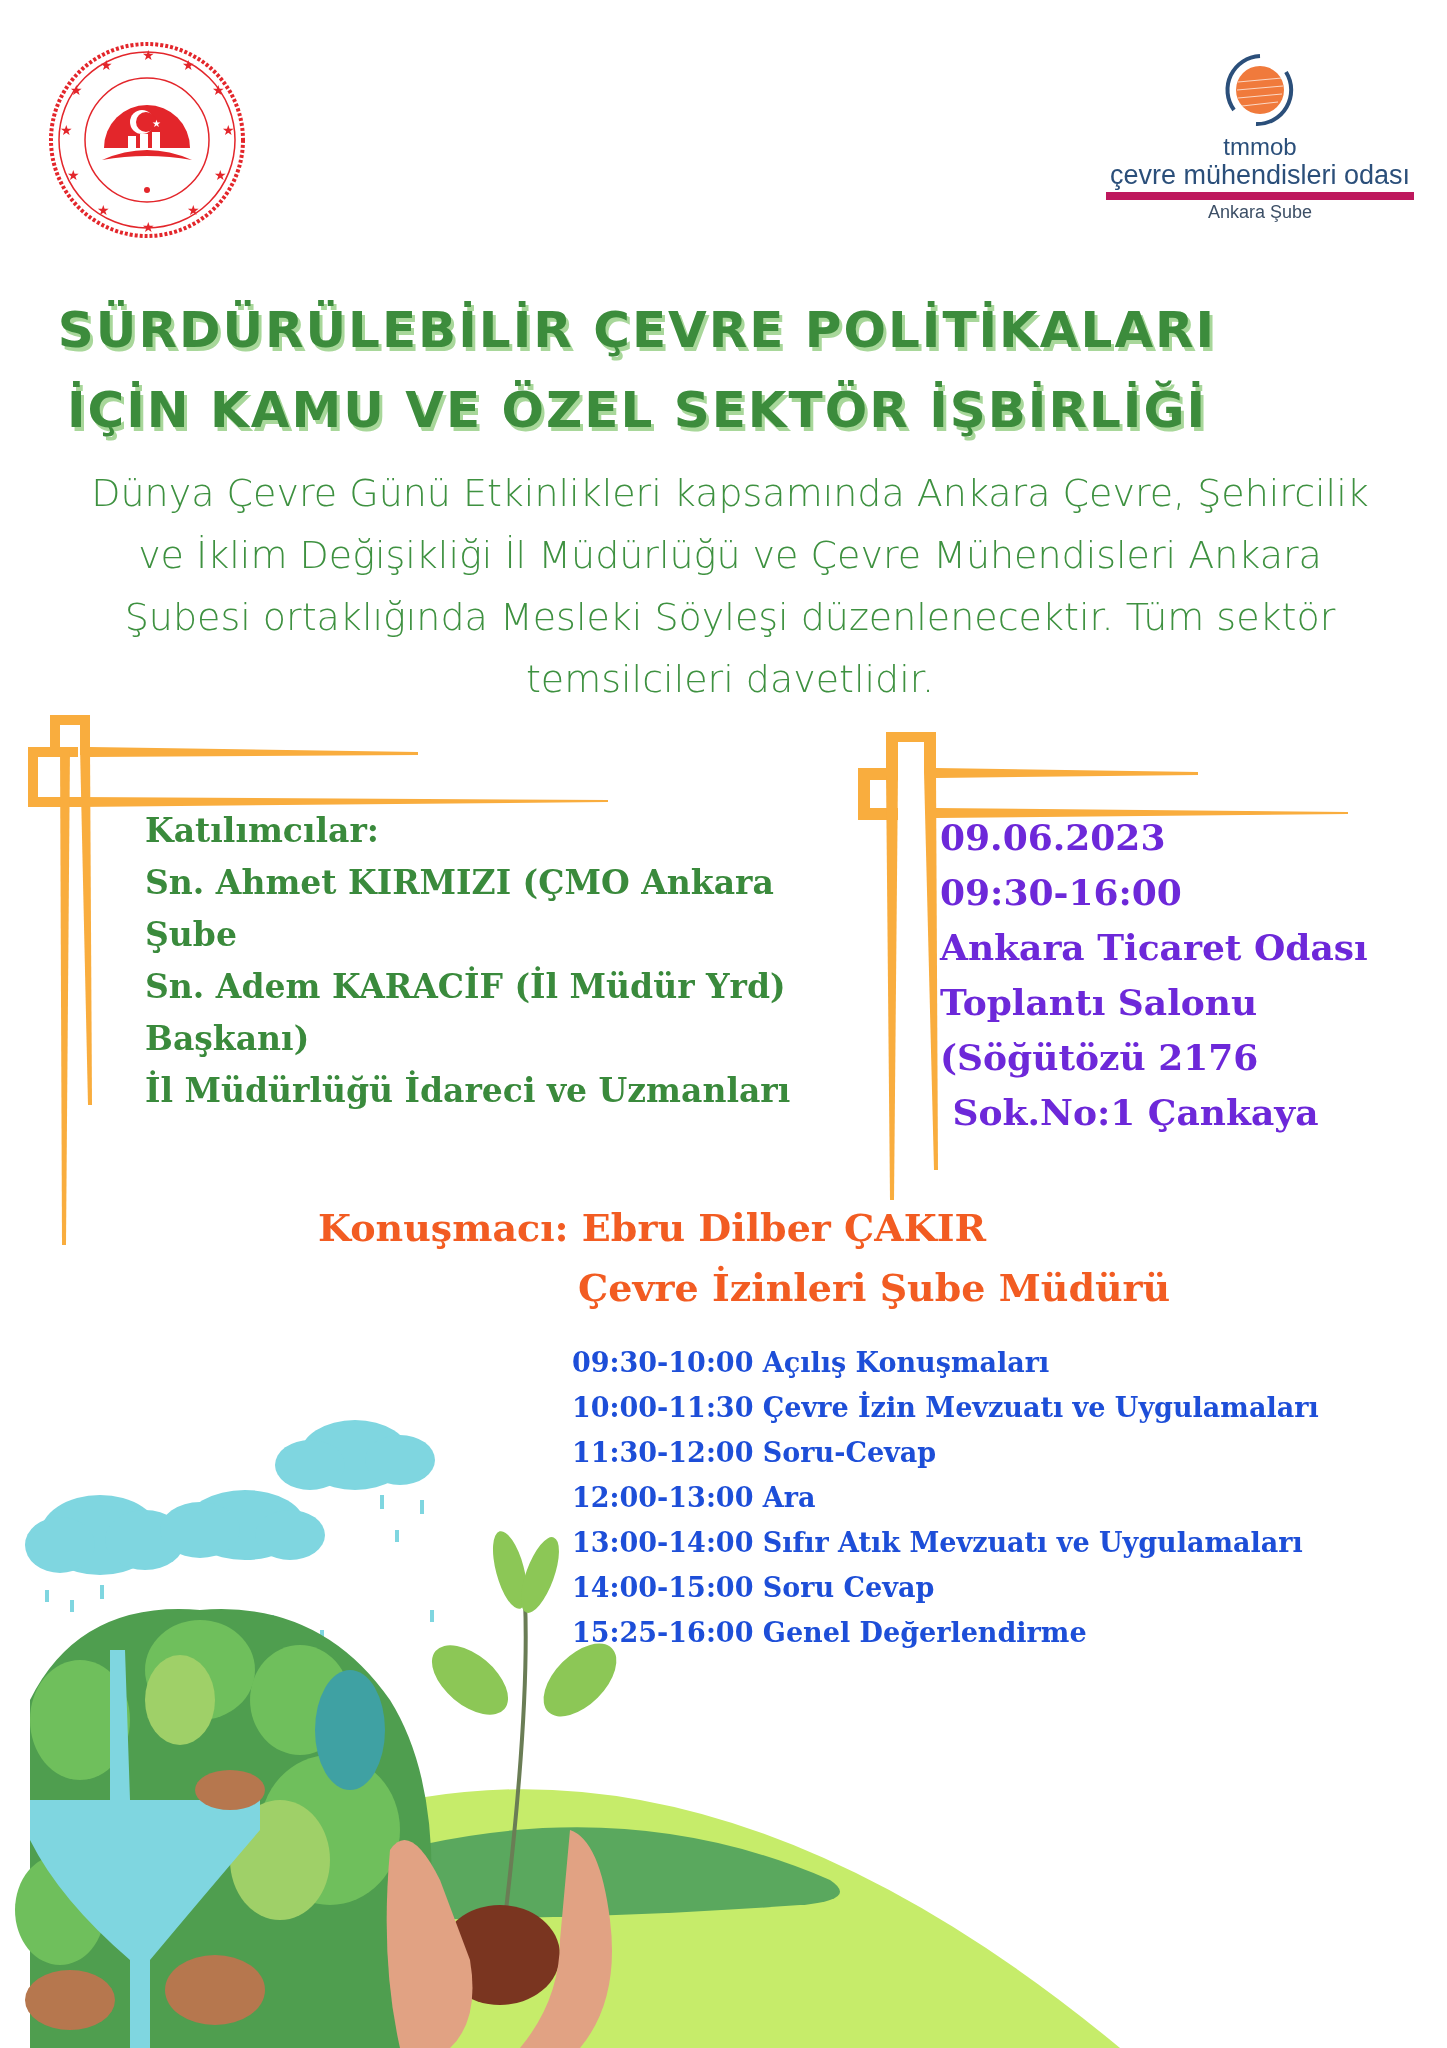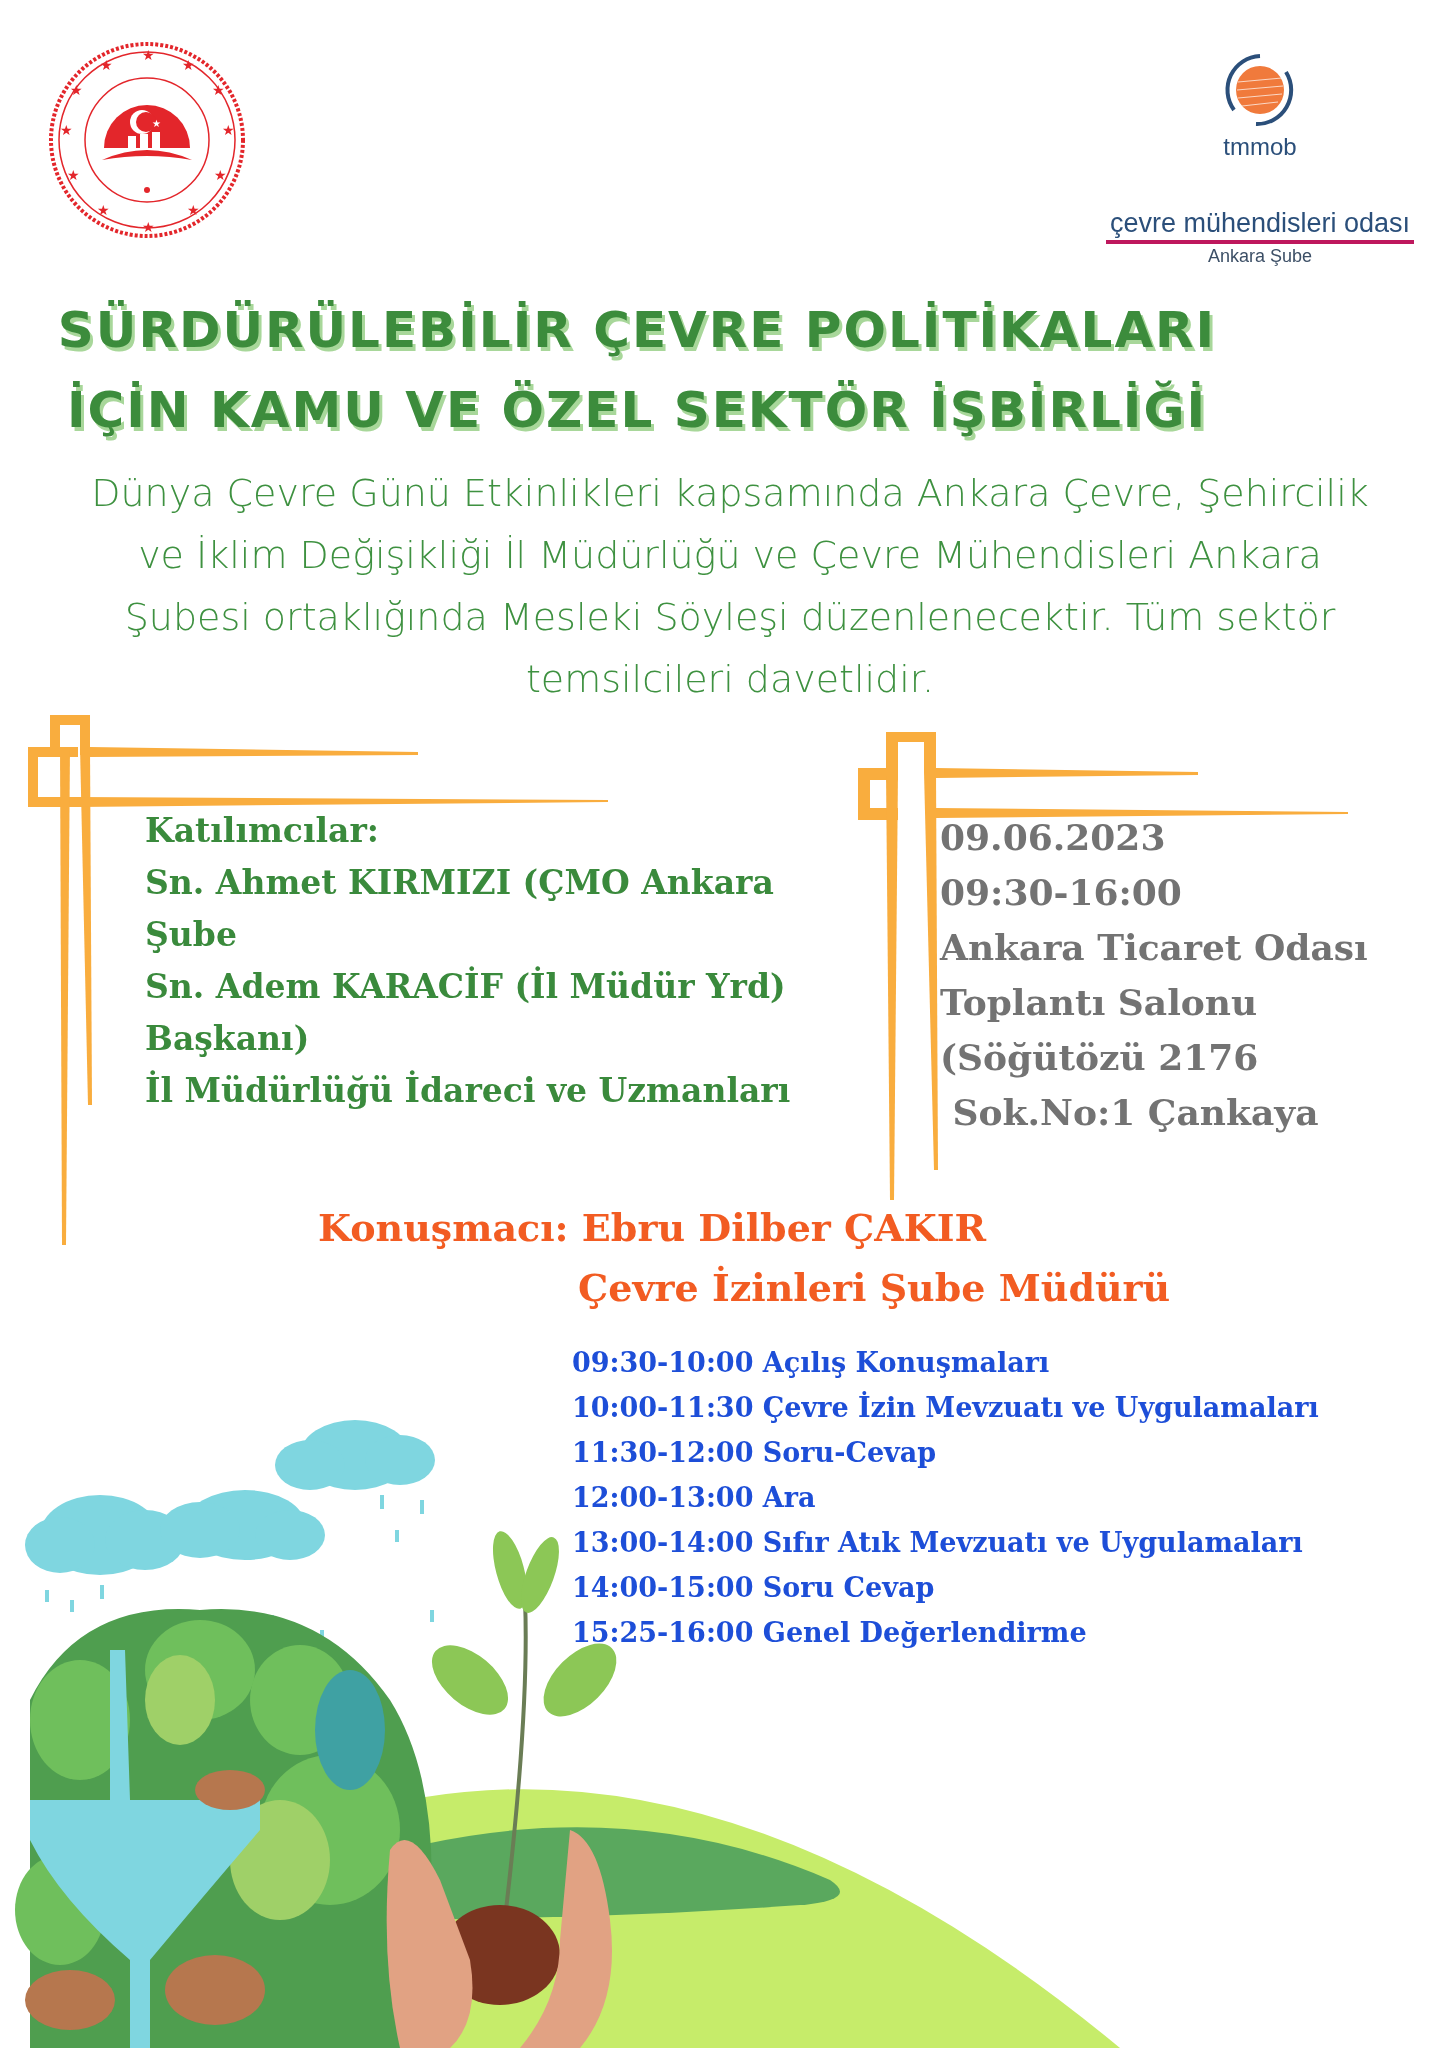--- a/index.html
+++ b/index.html
@@ -3,37 +3,37 @@
 <meta charset="utf-8">
 <style>
   html, body { margin: 0; padding: 0; background: #ffffff; }
   body { width: 1447px; height: 2048px; position: relative; overflow: hidden; font-family: "DejaVu Serif", serif; }
   .abs { position: absolute; }
 
   
   .logo-left { left: 42px; top: 40px; width: 210px; height: 200px; }
   .logo-right { left: 1100px; top: 52px; width: 320px; height: 180px; text-align: center; }
   .tmmob-word { font-family: "Liberation Sans", sans-serif; color: #2b4f7a; font-size: 24px; line-height: 26px; }
-  .tmmob-name { font-family: "Liberation Sans", sans-serif; color: #2b4f7a; font-size: 27px; line-height: 30px; border-bottom: 4px solid #be185d; display: inline-block; padding: 0 4px 2px; margin-top: 48px; }
+  .tmmob-name { font-family: "Liberation Sans", sans-serif; color: #2b4f7a; font-size: 27px; line-height: 30px; border-bottom: 8px solid #be185d; display: inline-block; padding: 0 4px 2px; }
   .tmmob-branch { font-family: "Liberation Sans", sans-serif; color: #3c4f66; font-size: 18px; line-height: 24px; }
 
   
   .title { left: 0; width: 1274px; top: 290px; text-align: center; font-family: "DejaVu Sans", sans-serif; font-weight: bold; color: #3c8c3c; font-size: 50px; line-height: 80px; letter-spacing: 2px; text-shadow: 3px 4px 0 #a8d79a; }
 
   
   .intro { left: 40px; width: 1380px; top: 462px; text-align: center; font-family: "DejaVu Sans", sans-serif; font-weight: 300; color: #3e9140; font-size: 38px; line-height: 62px; }
 
   
   .ornament { position: absolute; }
 
   
   .participants { left: 145px; top: 805px; color: #3a8a3c; font-family: "DejaVu Serif", serif; font-weight: bold; font-size: 33px; line-height: 52px; width: 700px; }
 
   
-  .event-info { left: 940px; top: 810px; color: #737373; font-family: "DejaVu Serif", serif; font-weight: bold; font-size: 36px; line-height: 55px; width: 480px; }
+  .event-info { left: 940px; top: 810px; color: #6d28d9; font-family: "DejaVu Serif", serif; font-weight: bold; font-size: 36px; line-height: 55px; width: 480px; }
 
   
   .speaker { color: #f25c22; font-family: "DejaVu Serif", serif; font-weight: bold; font-size: 38px; line-height: 60px; }
   .speaker-name { left: 318px; top: 1198px; }
   .speaker-role { left: 578px; top: 1258px; }
 
   
   .program { left: 572px; top: 1340px; color: #1d4ed8; font-family: "DejaVu Serif", serif; font-weight: bold; font-size: 27px; line-height: 45px; width: 780px; }
   .program-item { white-space: nowrap; }
 

